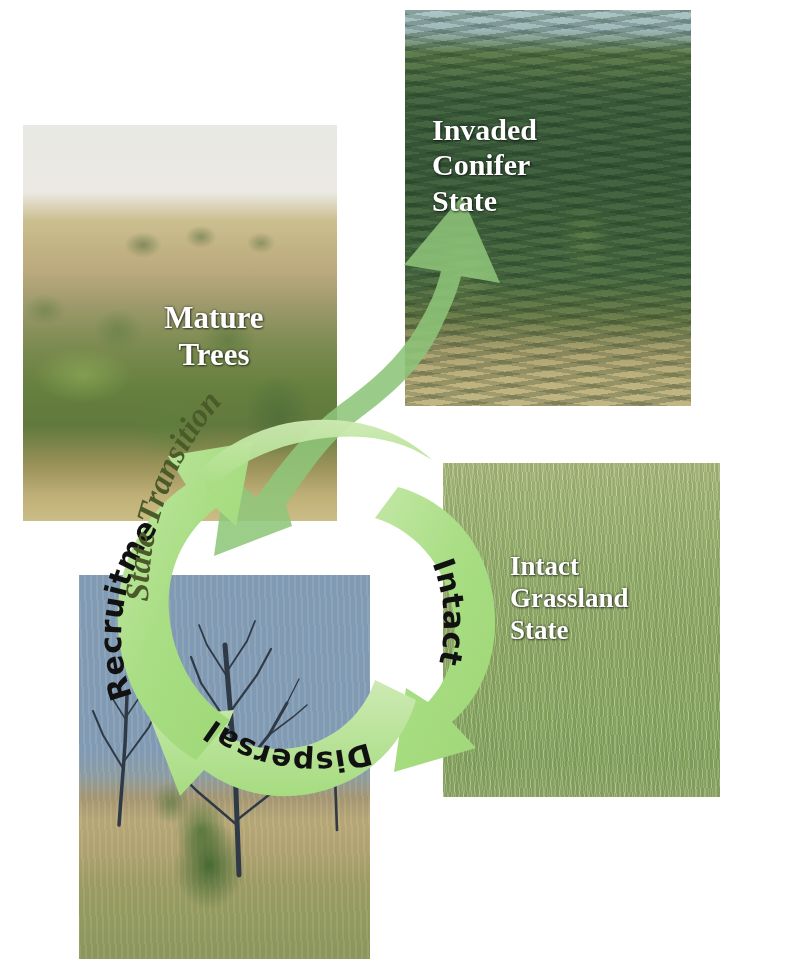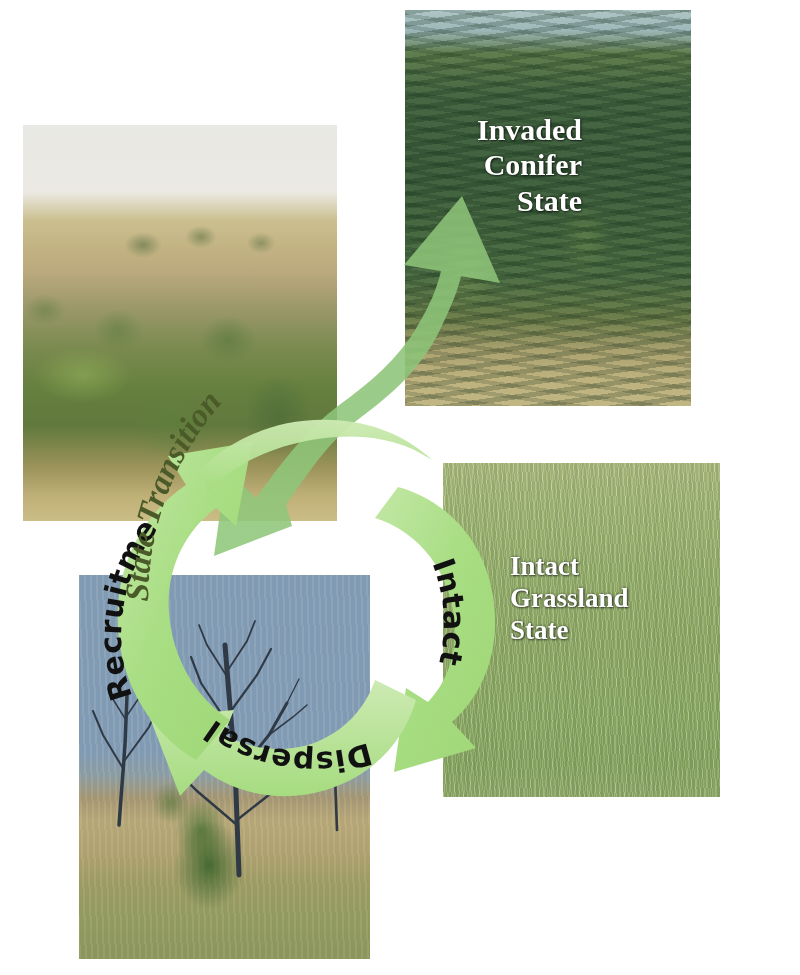--- a/index.html
+++ b/index.html
@@ -123,21 +123,21 @@
   }
   #caption-mature-trees {
     left: 134px; top: 300px;
     font-size: 31px;
     text-align: center;
     width: 160px;
   }
   #caption-invaded-conifer {
     left: 432px; top: 112px;
     font-size: 30px;
-    text-align: right;
+    text-align: left;
     width: 150px;
   }
   #caption-intact-grassland {
     left: 510px; top: 551px;
     font-size: 27px;
     text-align: left;
     width: 165px;
   }
   #caption-encroachment {
     left: 110px; top: 898px;
@@ -306,20 +306,22 @@
 
     <text class="arc-label">
       <textPath href="#path-recruitment" startOffset="2%">Recruitment</textPath>
     </text>
 
     <text class="transition-label">
       <textPath href="#path-transition" startOffset="30%">State Transition</textPath>
     </text>
   </svg>
 
+  <div class="caption" id="caption-mature-trees">Mature
+Trees</div>
 
   <div class="caption" id="caption-invaded-conifer">Invaded
 Conifer
 State</div>
 
   <div class="caption" id="caption-intact-grassland">Intact
 Grassland
 State</div>
 
 

